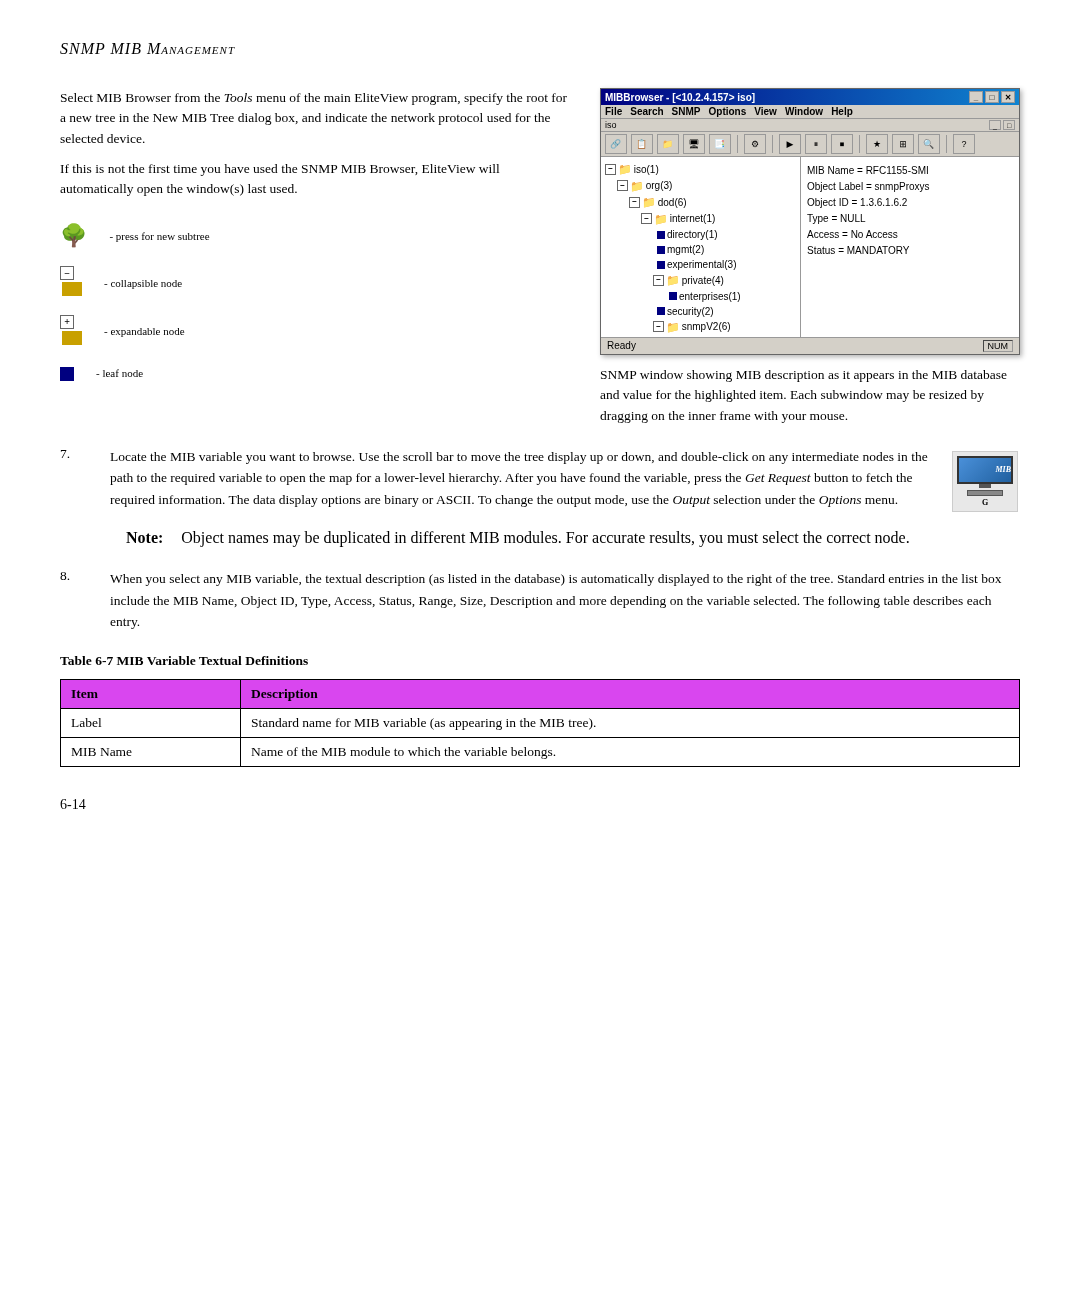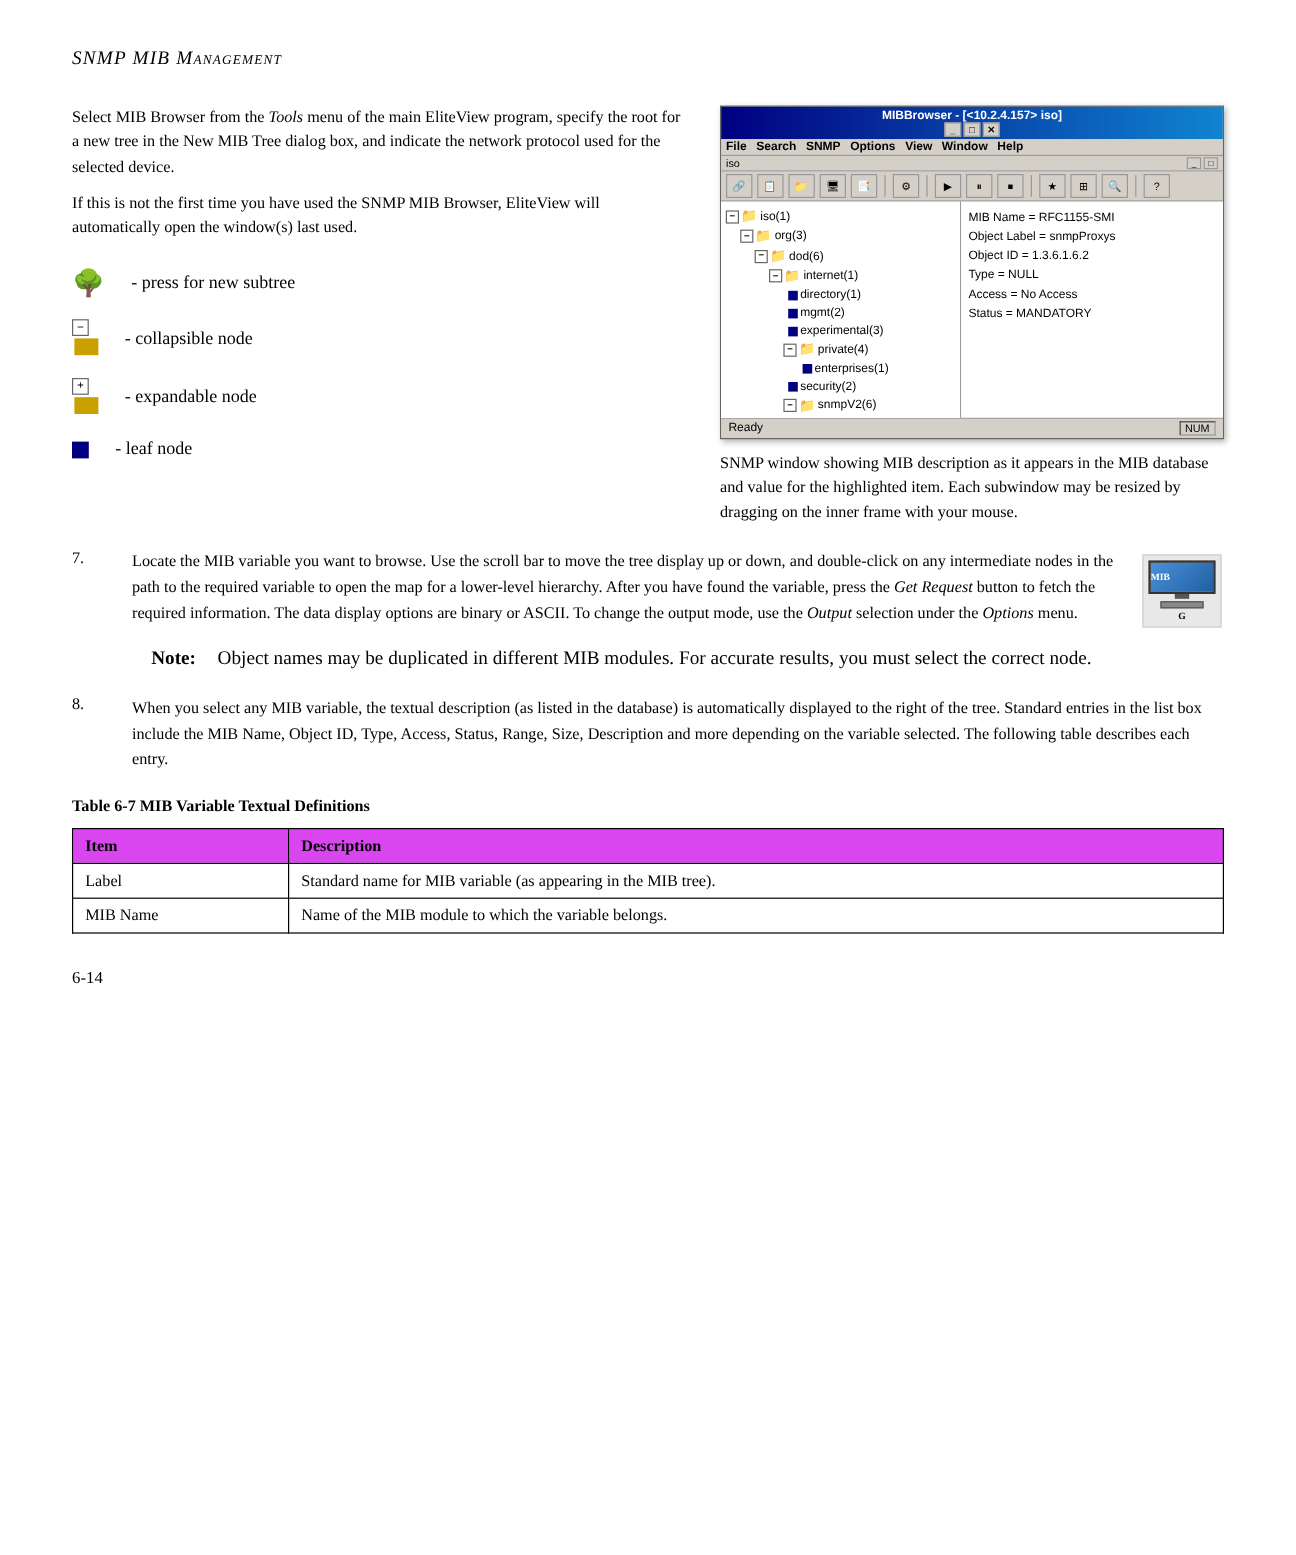--- a/index.html
+++ b/index.html
@@ -58,21 +58,20 @@
 
     .mib-titlebar {
       background: linear-gradient(to right, #000080, #1084d0);
       color: #fff;
       padding: 2px 4px;
       display: flex;
       justify-content: space-between;
       align-items: center;
       font-size: 10px;
       font-weight: bold;
-      flex-direction: column;
     }
 
     .mib-titlebar-buttons {
       display: flex;
       gap: 2px;
     }
 
     .win-btn {
       width: 14px;
       height: 12px;
@@ -209,21 +208,21 @@
     }
 
     .leaf-square {
       width: 14px;
       height: 14px;
       background: #000080;
       display: inline-block;
     }
 
     .caption-text {
-      font-size: 15px;
+      font-size: 11px;
       margin-left: 10px;
     }
 
     .caption-below {
       font-size: 13.5px;
       line-height: 1.5;
       margin-top: 10px;
     }
 
     
@@ -503,21 +502,21 @@
       <div class="note-box">
         <div class="note-indent">
           <strong>Note:</strong>
           <span>&nbsp;&nbsp;Object names may be duplicated in different MIB modules. For accurate results, you must select the correct node.</span>
         </div>
       </div>
     </div>
     <div class="item-icon">
 
       <div style="display:flex;flex-direction:column;align-items:center;border:1px solid #ccc;padding:4px;background:#e8e8e8;">
-        <div style="width:56px;height:28px;background:linear-gradient(135deg,#4a90d9,#2060a0);border:2px solid #333;position:relative;display:flex;align-items:center;justify-content:flex-start;">
+        <div style="width:56px;height:28px;background:linear-gradient(135deg,#4a90d9,#2060a0);border:2px solid #333;position:relative;display:flex;align-items:center;justify-content:flex-end;font-style:italic;">
           <span style="color:#fff;font-size:8px;font-weight:bold;">MIB</span>
         </div>
         <div style="width:12px;height:4px;background:#555;"></div>
         <div style="width:36px;height:6px;background:#888;border:1px solid #555;margin-top:2px;"></div>
         <div style="font-size:8px;font-weight:bold;color:#000;margin-top:2px;">G</div>
       </div>
     </div>
   </div>
 
   <div class="numbered-item">

